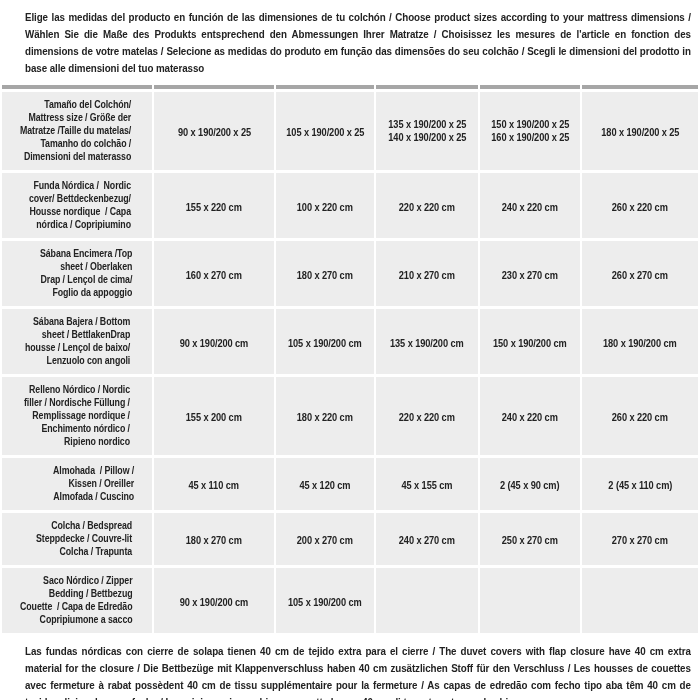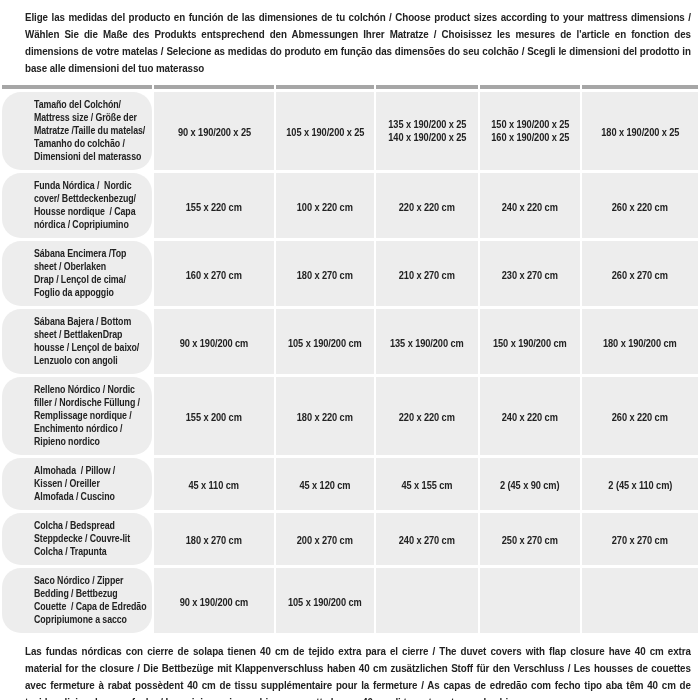--- a/index.html
+++ b/index.html
@@ -30,23 +30,22 @@
     margin-top: 6px;
   }
   td { padding: 0; }
   td.bar-cell {
     height: 4px;
     background: var(--top-bar, #a6a6a6);
   }
   td.label-cell {
     background: var(--cell-bg, #ededed);
     vertical-align: middle;
-    text-align: left;
-    padding: 6px 2px 6px 32px;
-    border-radius: 19px;
+    text-align: right;
+    padding: 6px 2px 6px 18px;
   }
   td.size-cell {
     background: var(--cell-bg, #ededed);
     vertical-align: middle;
     text-align: center;
     padding: 6px 0;
   }
   .label-cell span, .size-cell span {
     display: inline-block;
     white-space: pre;

